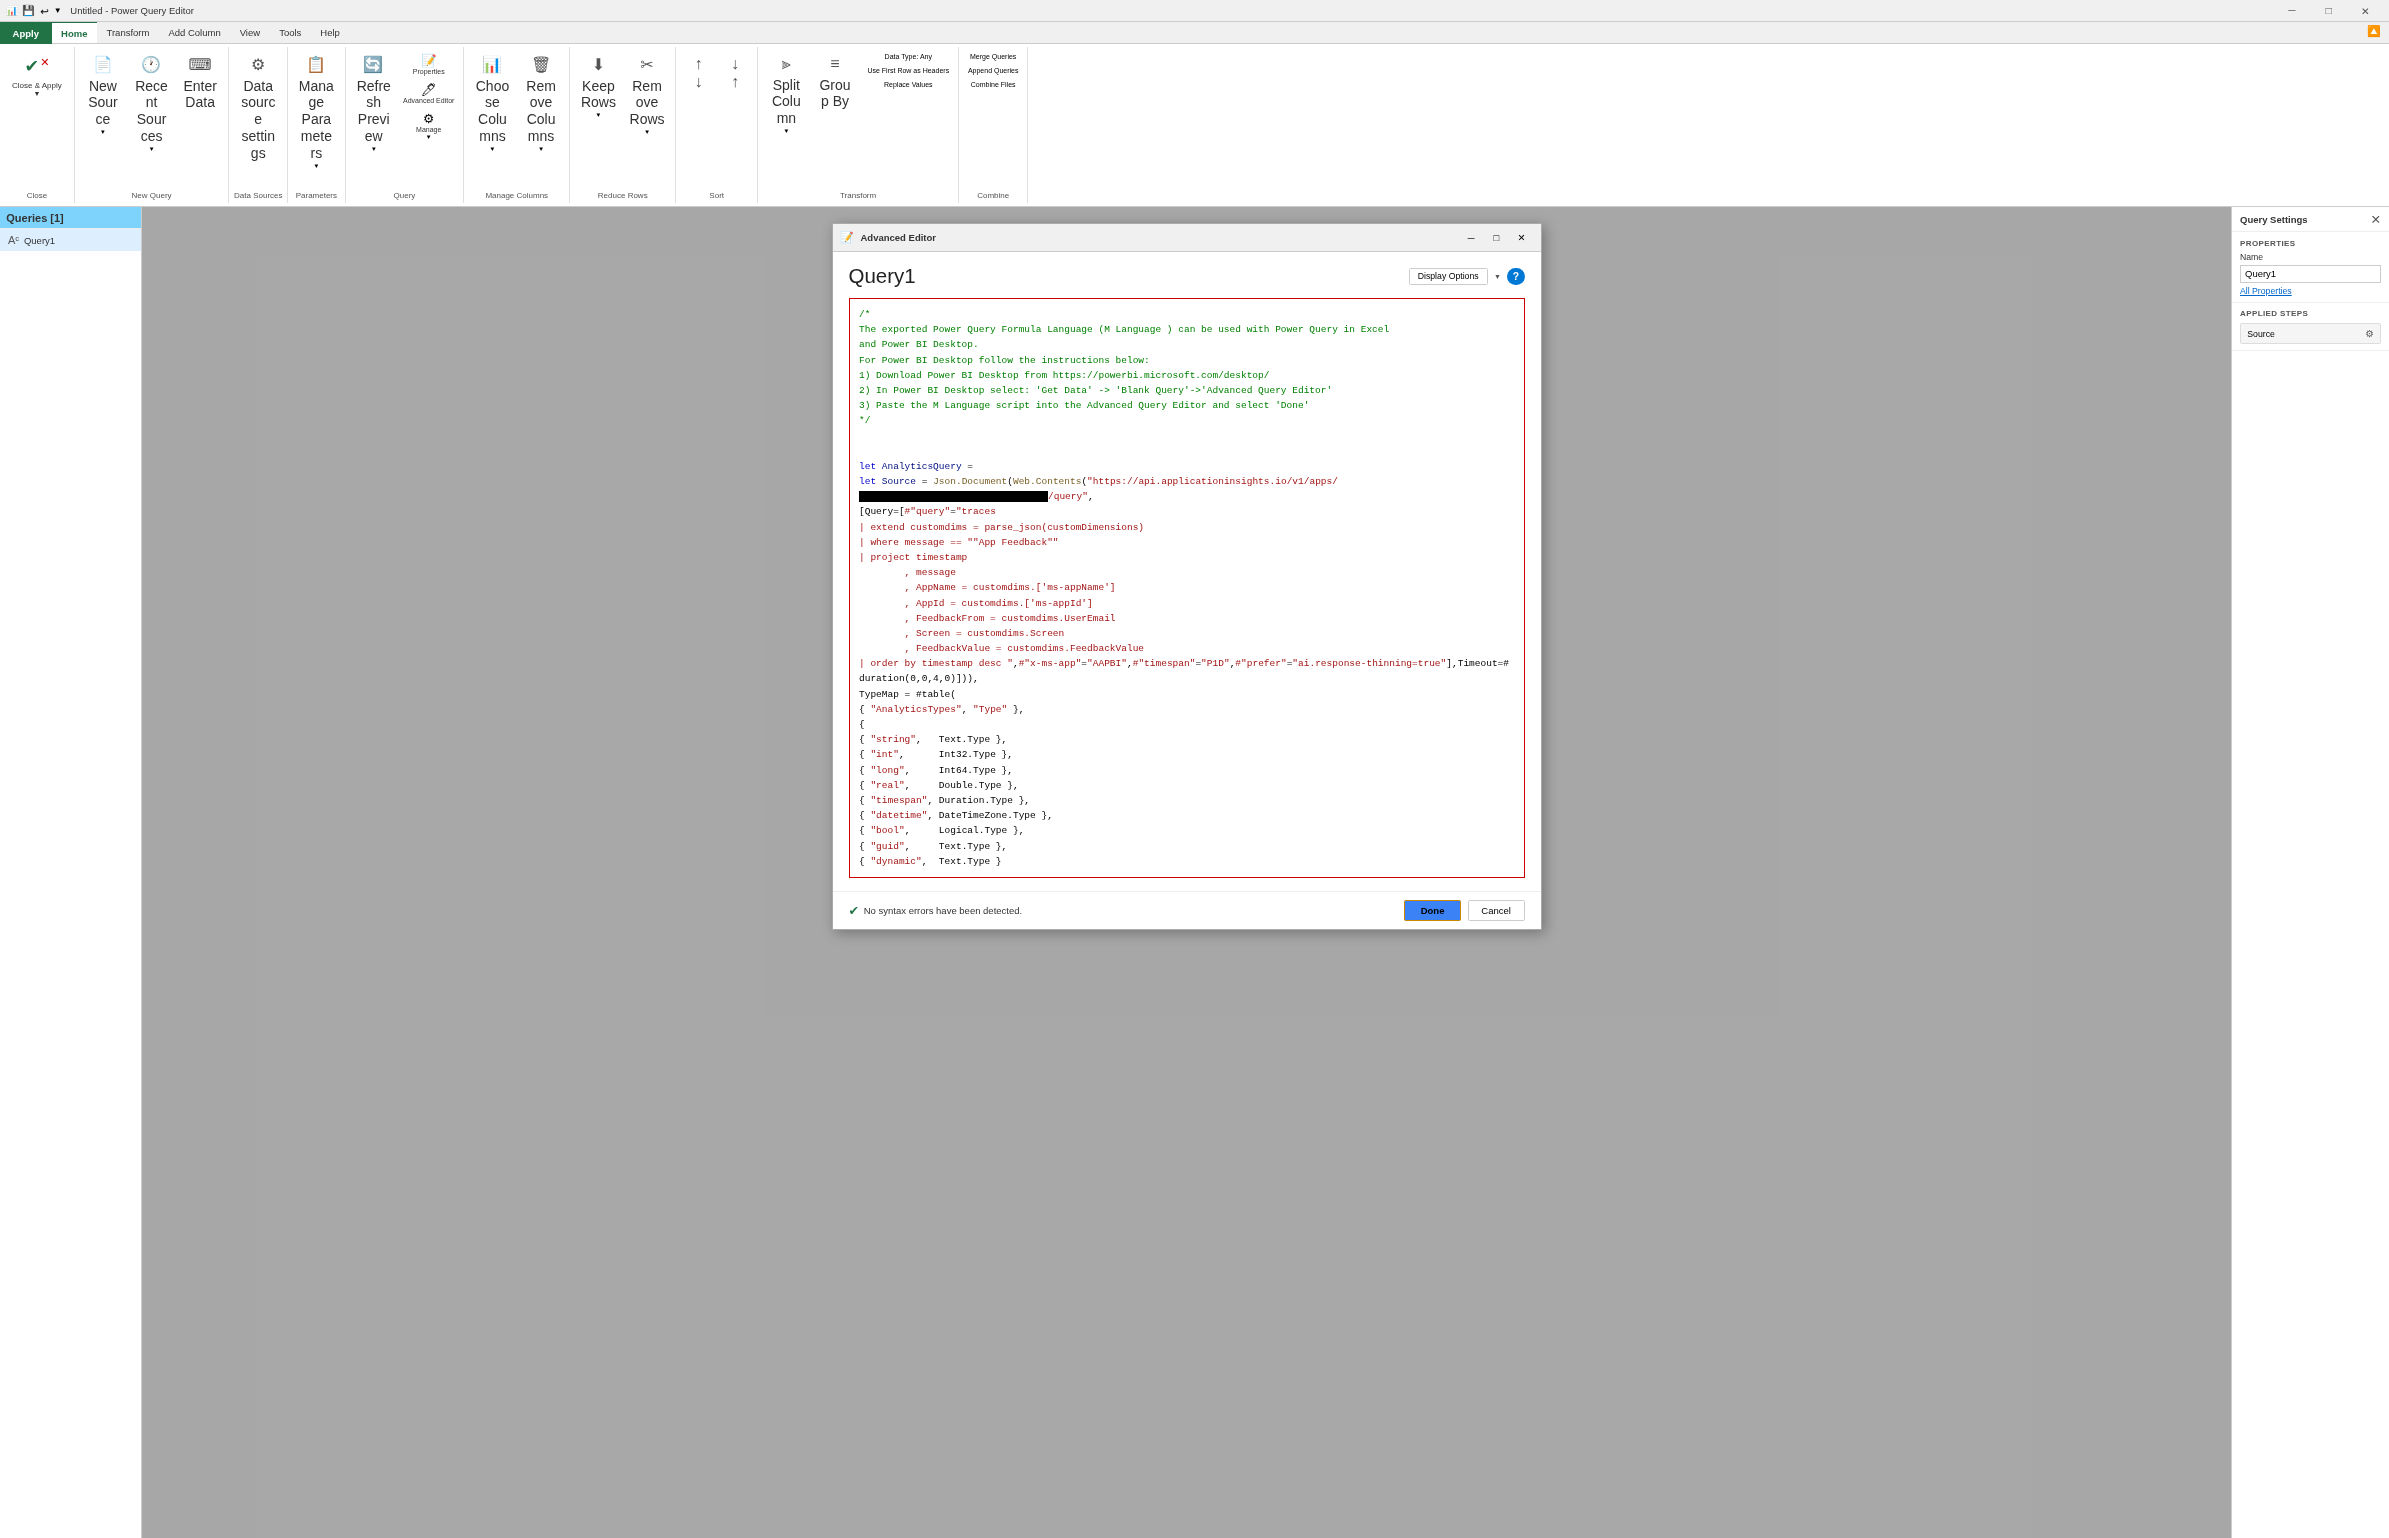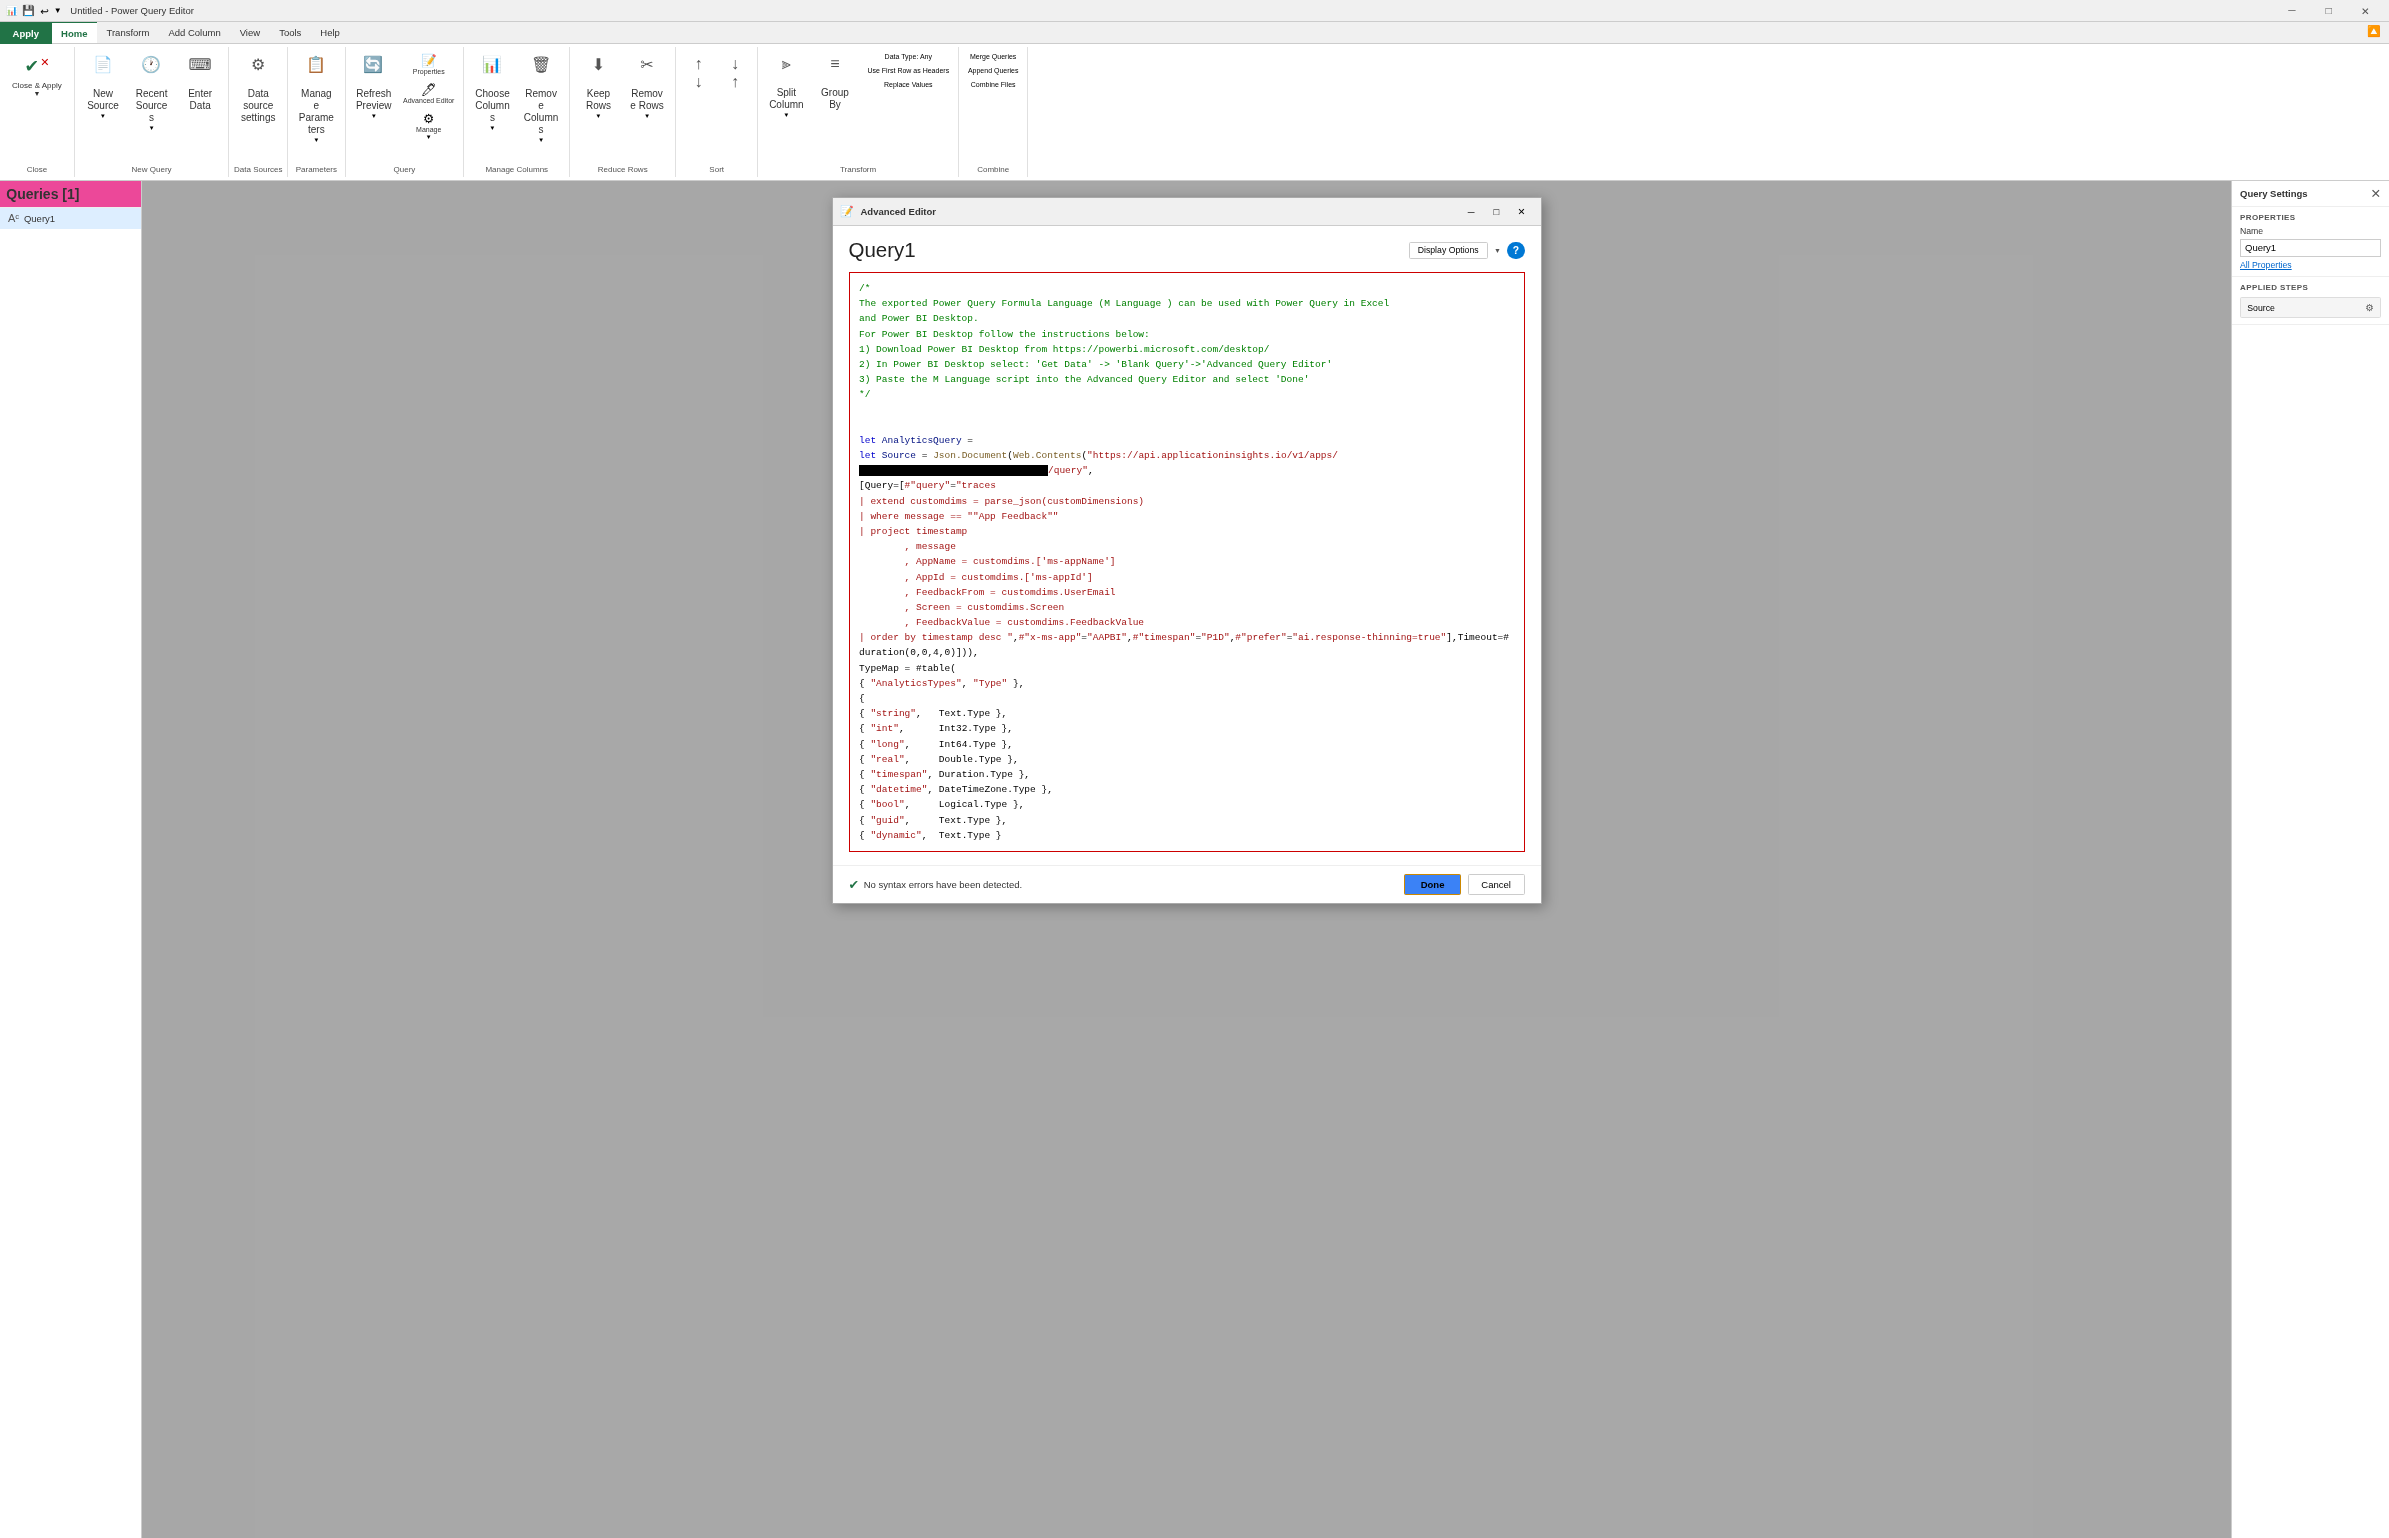--- a/index.html
+++ b/index.html
@@ -19,34 +19,34 @@
     .ribbon-tabs { display: flex; background: #f0f0f0; border-bottom: 0.8px solid #ccc; height: 22px; }
     .ribbon-tab { padding: 3.2px 9.5px; font-size: 9.5px; cursor: pointer; border: none; background: transparent; color: #333; }
     .ribbon-tab.active { background: white; border-top: 1.6px solid #217346; color: #217346; font-weight: 600; }
 
     
     .ribbon { background: white; border-bottom: 1.6px solid #ccc; display: flex; align-items: stretch; padding: 3.2px 0; min-height: 71px; }
     .ribbon-group { display: flex; flex-direction: column; align-items: center; border-right: 0.8px solid #e0e0e0; padding: 3.2px 4.7px; }
     .ribbon-group-items { display: flex; align-items: flex-start; gap: 1.6px; flex: 1; }
     .ribbon-group-label { font-size: 8px; color: #555; margin-top: 18px; text-align: center; }
     .ribbon-btn { display: flex; flex-direction: column; align-items: center; justify-content: flex-start; padding: 3.2px 4.7px; cursor: pointer; border: 0.8px solid transparent; border-radius: 1.6px; min-width: 35px; max-width: 47px; background: transparent; }
-    .ribbon-btn .label { font-size: 10px; text-align: center; line-height: 1.2; margin-top: 14px; color: #333; word-break: break-word; }
+    .ribbon-btn .label { font-size: 14px; text-align: center; line-height: 1.2; margin-top: 4px; color: #333; word-break: break-word; }
     .ribbon-btn-small { display: flex; flex-direction: column; align-items: center; padding: 1.6px 3.2px; cursor: pointer; border: 0.8px solid transparent; border-radius: 1.6px; background: transparent; }
     .ribbon-btn-small .icon { font-size: 12.6px; }
     .ribbon-btn-small .label { font-size: 7px; color: #333; white-space: nowrap; }
 
     
     .close-apply-btn { display: flex; flex-direction: column; align-items: center; padding: 4.7px 6.3px; cursor: pointer; border: 0.8px solid transparent; background: transparent; border-radius: 1.6px; }
 
     
     .main-area { display: flex; background: #f0f0f0; height: calc(100vh - 103px); }
 
     
     .queries-panel { width: 142px; background: white; border-right: 0.8px solid #ccc; display: flex; flex-direction: column; }
-    .queries-panel-header { padding: 4.7px 6.3px; font-size: 14px; font-weight: 600; color: #333; border-bottom: 0.8px solid #eee; background: #ec4899; }
+    .queries-panel-header { padding: 4.7px 6.3px; font-size: 11px; font-weight: 600; color: #333; border-bottom: 0.8px solid #eee; background: #7dd3fc; }
     .query-item { display: flex; align-items: center; gap: 4.7px; padding: 4.7px 8px; cursor: pointer; }
     .query-item.active { background: #ddeeff; }
     .query-item-icon { font-size: 11px; color: #555; }
     .query-item-label { font-size: 9.5px; color: #333; }
 
     
     .content-area { flex: 1; position: relative; overflow: hidden; background: #f0f0f0; }
 
     
     .query-settings { width: 158px; background: white; border-left: 0.8px solid #ccc; display: flex; flex-direction: column; }

